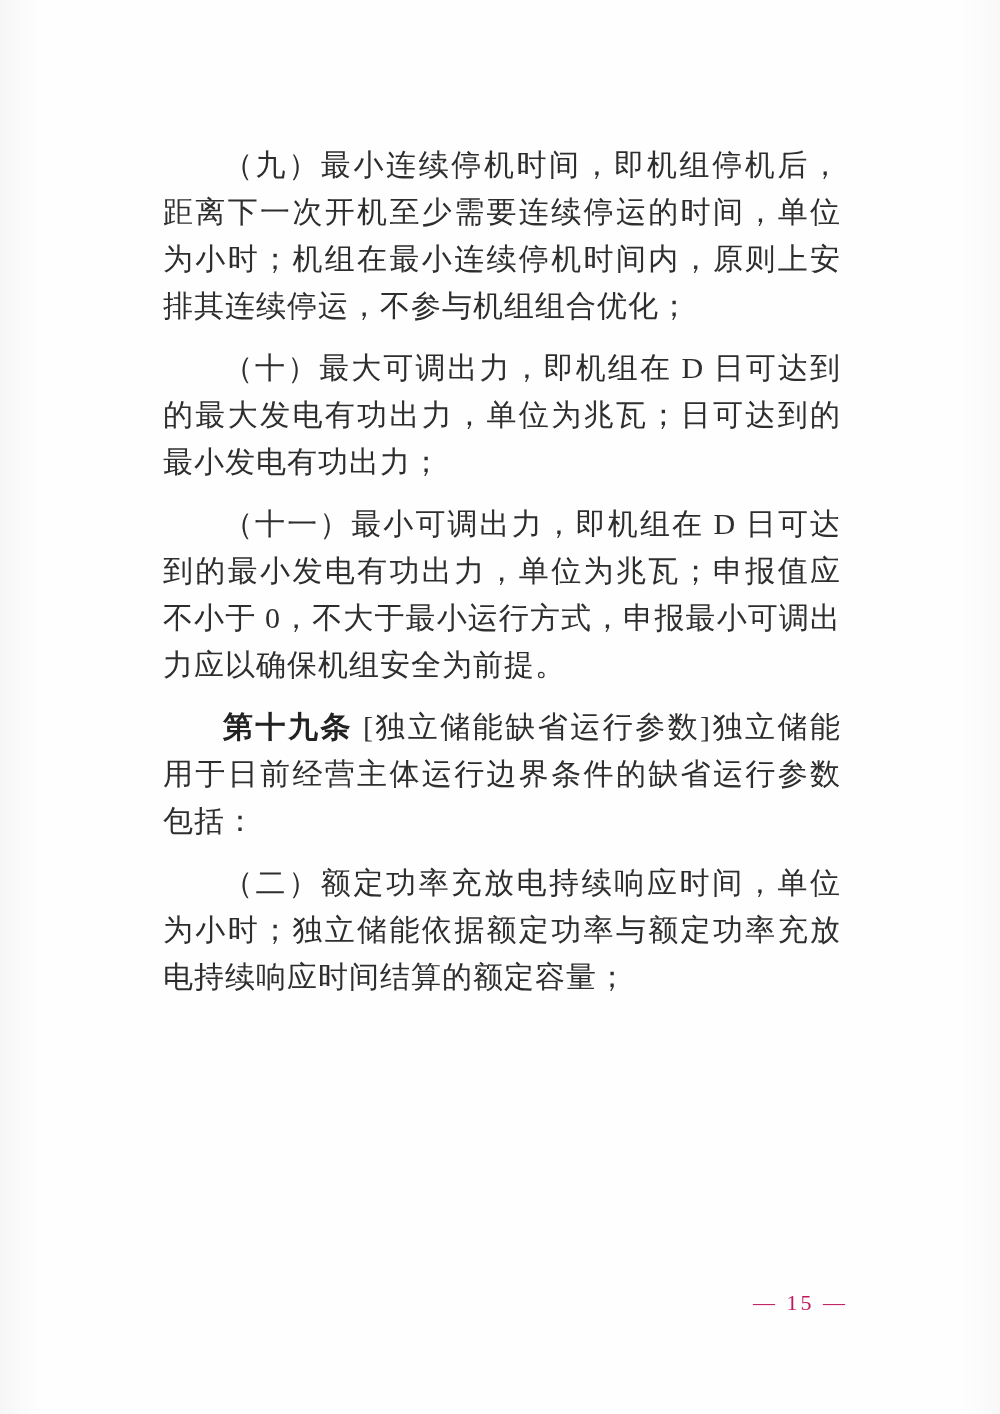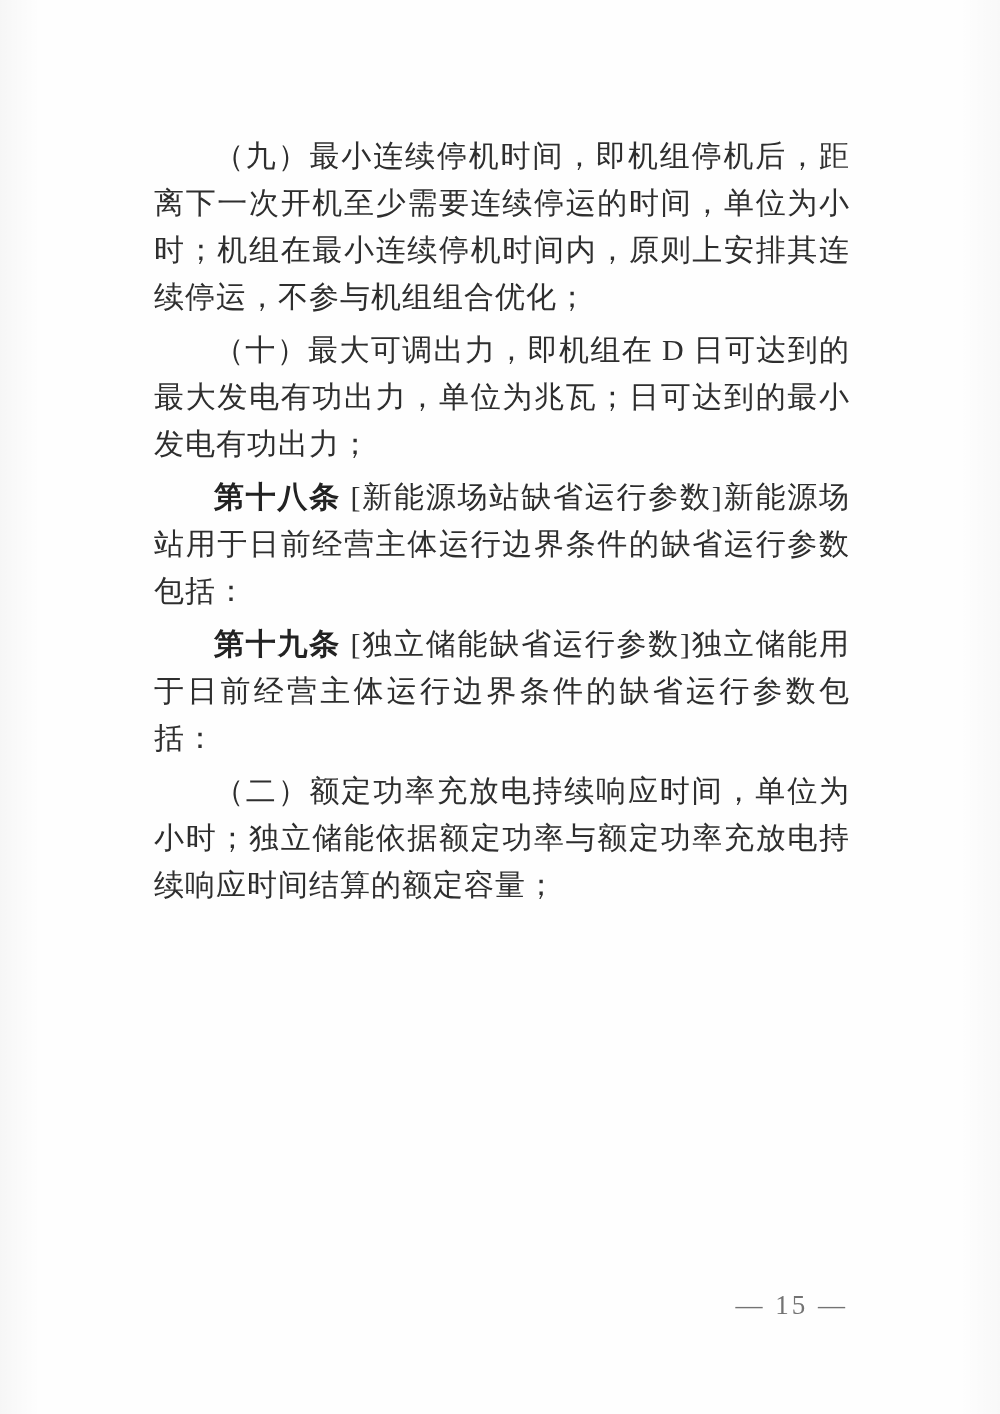--- a/index.html
+++ b/index.html
@@ -32,54 +32,54 @@
     position: absolute;
     left: 148px;
     top: 126px;
     width: 708px;
     color: #2e2e2e;
     font-size: 30px;
     line-height: 47px;
     letter-spacing: 1px;
   }
   .para {
-    margin: 6px;
+    margin: 15px;
     text-indent: 2em;
     text-align: justify;
     text-justify: inter-ideograph;
   }
   .article-label {
     font-weight: bold;
     color: #222;
   }
   .page-number {
     position: absolute;
     top: 1290px;
     right: 152px;
-    font-size: 27px;
+    font-size: 22px;
     letter-spacing: 3px;
-    color: #737373;
+    color: #be185d;
     font-family: "Liberation Serif", "DejaVu Serif", serif;
   }
 </style>
 </head>
 <body>
 
 <div class="scan-edge-left"></div>
 <div class="scan-edge-right"></div>
 
 <div class="text-block">
 
   <p class="para">（九）最小连续停机时间，即机组停机后，距离下一次开机至少需要连续停运的时间，单位为小时；机组在最小连续停机时间内，原则上安排其连续停运，不参与机组组合优化；</p>
 
   <p class="para">（十）最大可调出力，即机组在 D 日可达到的最大发电有功出力，单位为兆瓦；日可达到的最小发电有功出力；</p>
 
+  <p class="para">（十一）最小可调出力，即机组在 D 日可达到的最小发电有功出力，单位为兆瓦；申报值应不小于 0，不大于最小运行方式，申报最小可调出力应以确保机组安全为前提。</p>
 
 
-  <p class="para"><span class="article-label">第十八条</span><span> [新能源场站缺省运行参数]新能源场站用于日前经营主体运行边界条件的缺省运行参数包括：</span></p>
 
 
 
   <p class="para"><span class="article-label">第十九条</span><span> [独立储能缺省运行参数]独立储能用于日前经营主体运行边界条件的缺省运行参数包括：</span></p>
 
 
   <p class="para">（二）额定功率充放电持续响应时间，单位为小时；独立储能依据额定功率与额定功率充放电持续响应时间结算的额定容量；</p>
 
 </div>
 

